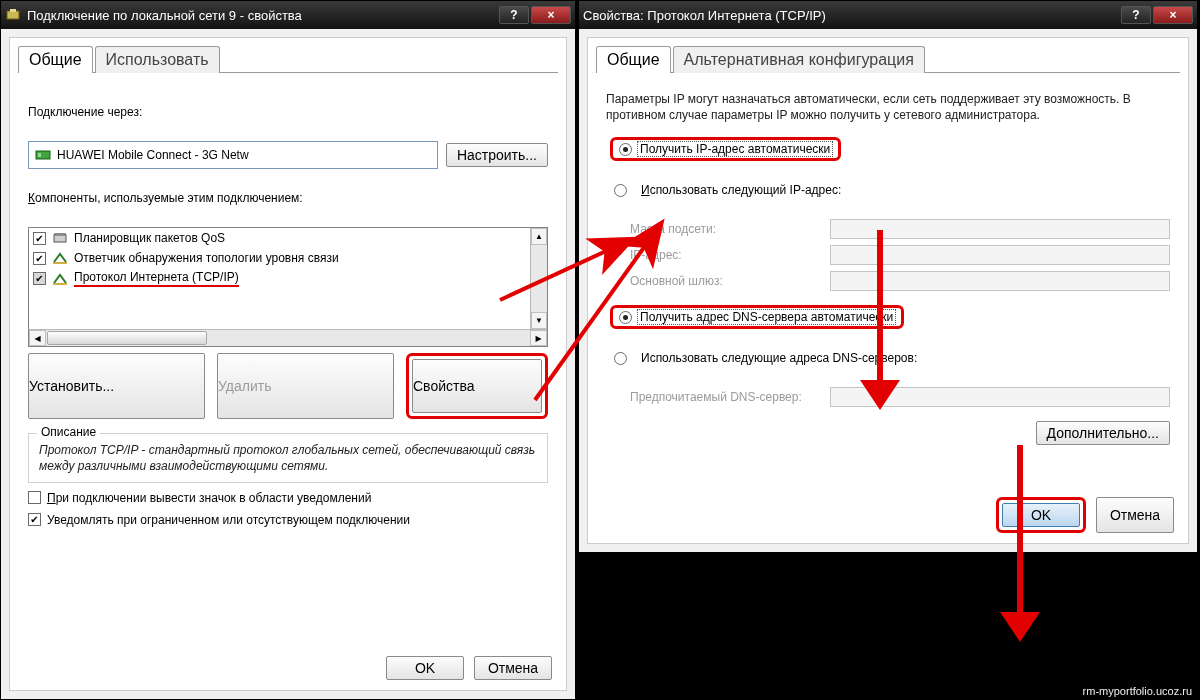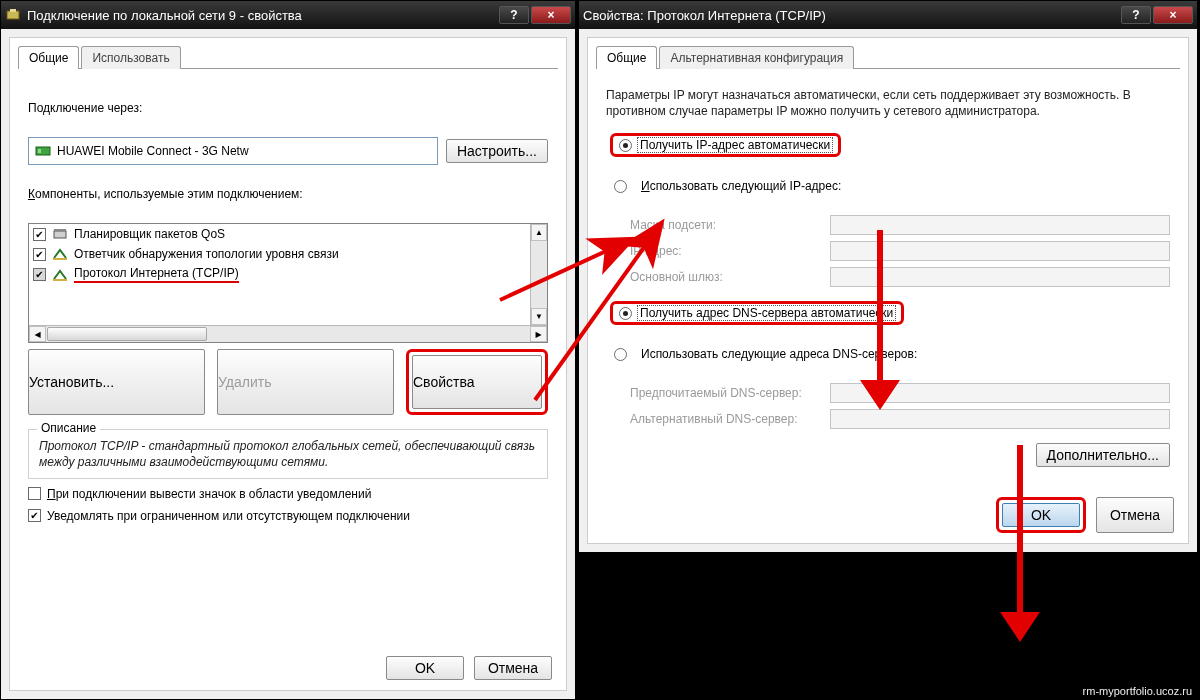--- a/index.html
+++ b/index.html
@@ -53,21 +53,21 @@
     z-index: 2;
   }
   .tab {
     border: 1px solid #9a9a9a;
     border-bottom: none;
     background:#fff;
     padding: 4px 10px;
     margin-right:2px;
     border-top-left-radius:3px;
     border-top-right-radius:3px;
-    font-size:12px;
+    font-size:16px;
   }
   .tab.inactive { background:#f0f0f0; color:#444; }
   .tab-underline {
     border-top:1px solid #9a9a9a;
     margin: -1px 8px 0 8px;
   }
   .panel { padding: 10px 18px; }
   .label { margin: 22px 0; }
   .adapter-row {
     display:flex; align-items:center; gap:8px; margin-bottom:12px;
@@ -343,24 +343,20 @@
       <div class="radio-row" style="margin-left:8px;">
         <span class="radio"></span>
         <span>Использовать следующие адреса DNS-серверов:</span>
       </div>
 
       <div class="ip-grid">
         <div class="ip-row">
           <span class="lbl">Предпочитаемый DNS-сервер:</span>
           <div class="field"></div>
         </div>
-        <div class="ip-row">
-          <span class="lbl">Альтернативный DNS-сервер:</span>
-          <div class="field"></div>
-        </div>
       </div>
 
       <div class="advanced-row">
         <button class="btn">Дополнительно...</button>
       </div>
     </div>
 
     <div class="footer">
       <span class="red-around-btn">
         <button class="btn" style="min-width:78px;background:linear-gradient(to bottom,#e8f2fb,#bcd6ee);border-color:#3c7fb1;">OK</button>

